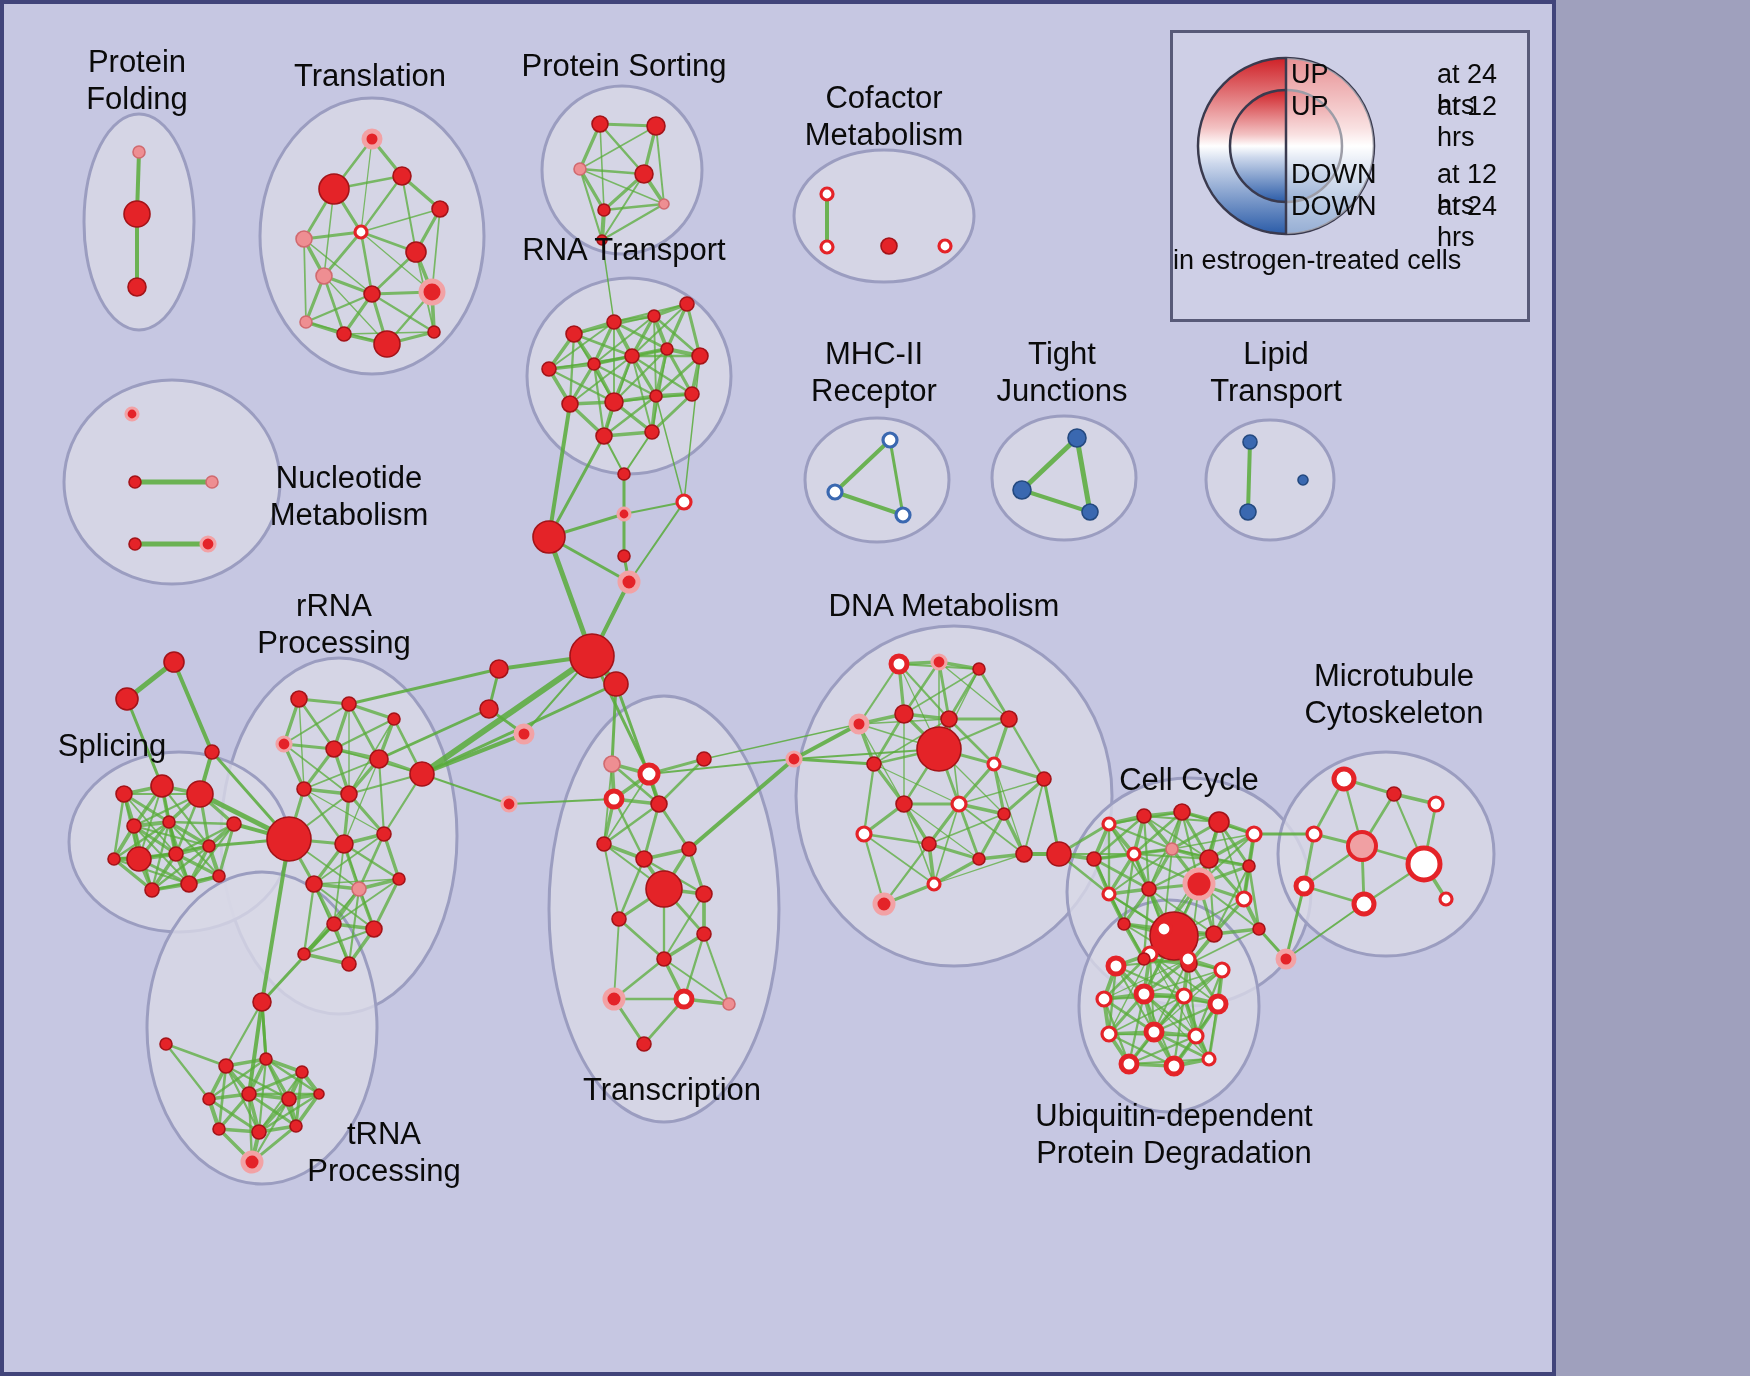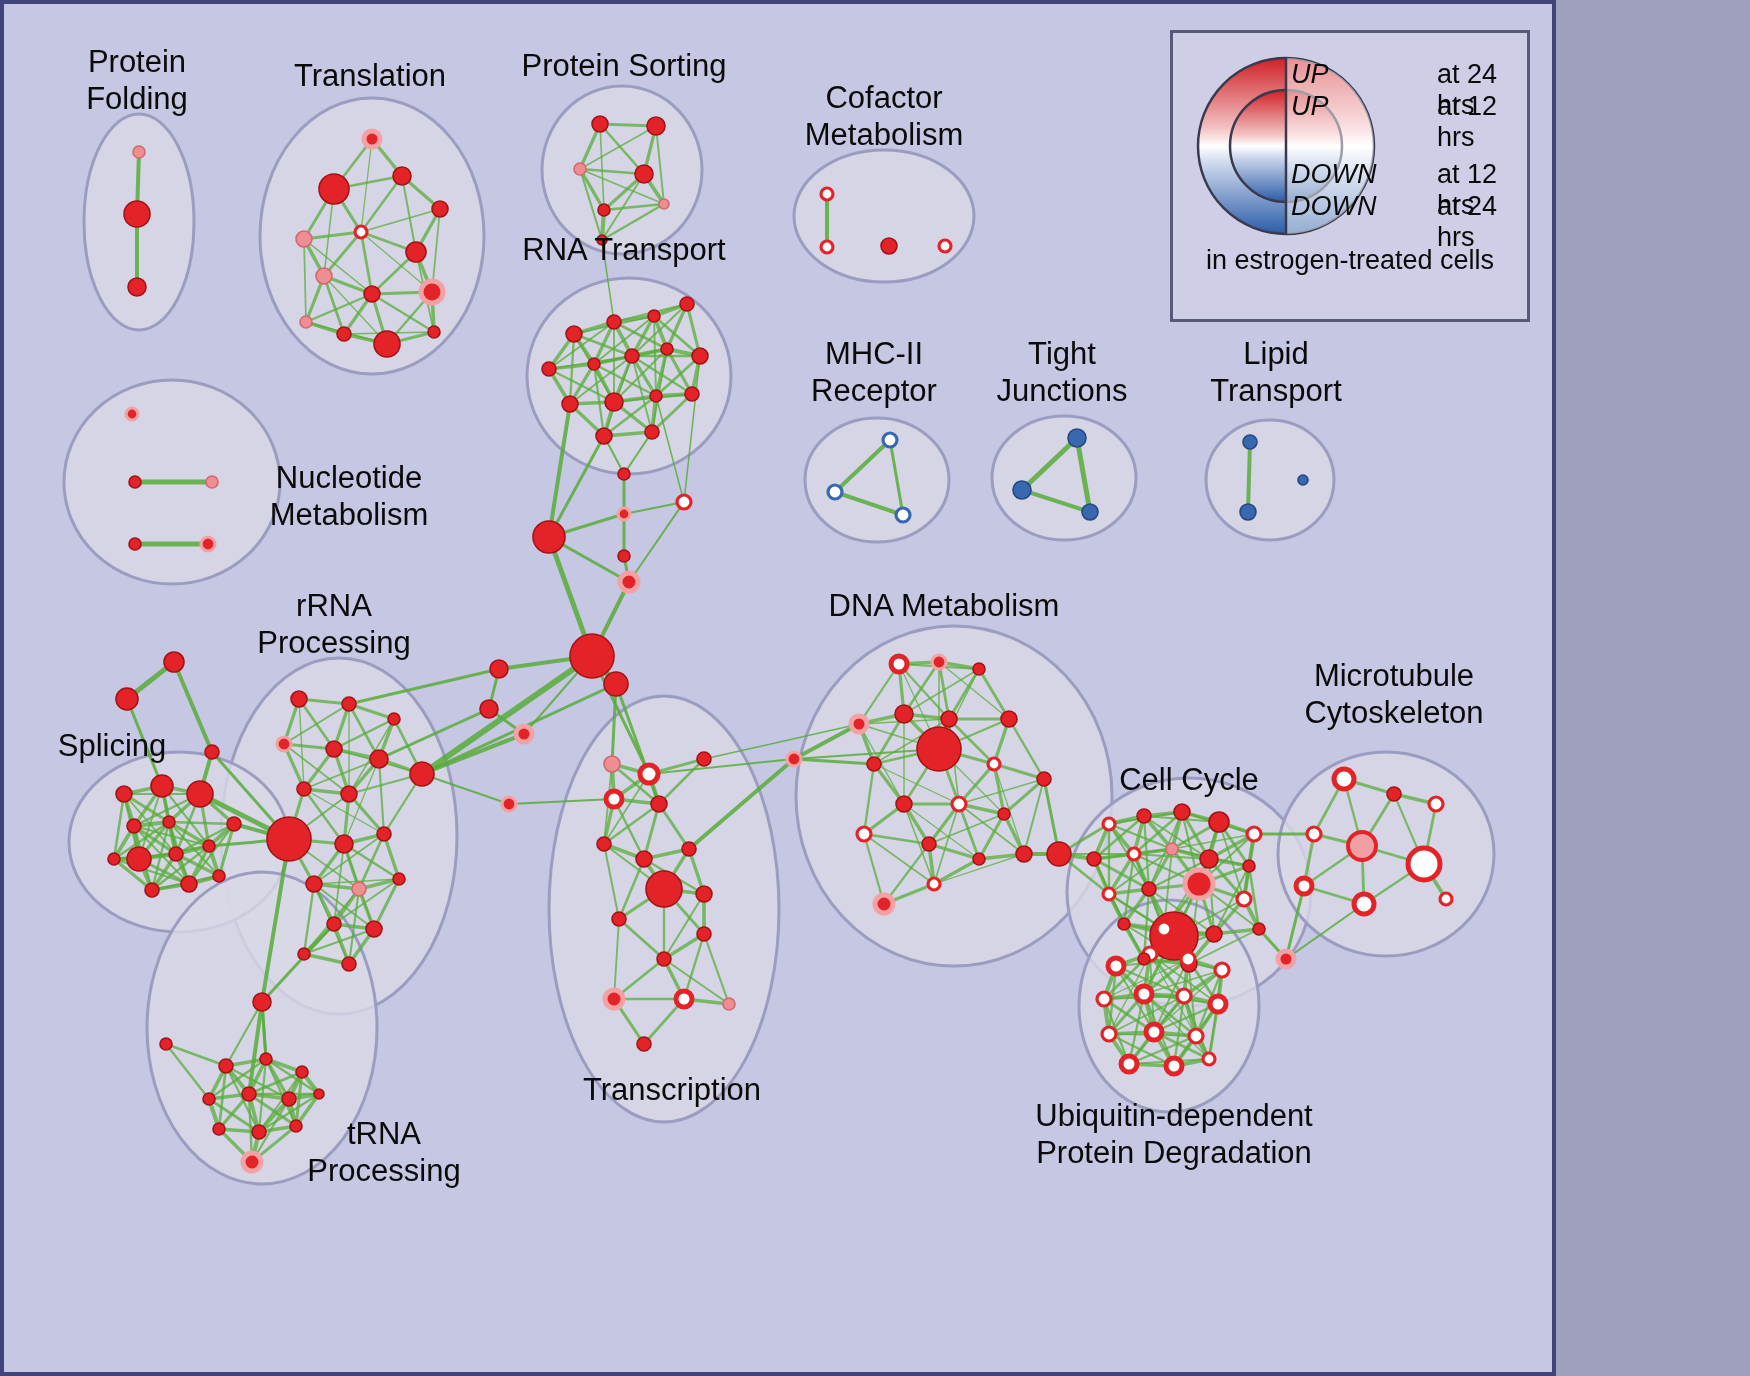--- a/index.html
+++ b/index.html
@@ -9,23 +9,23 @@
     overflow:hidden;font-family:"Liberation Sans",sans-serif;
   }
   svg#net{position:absolute;left:0;top:0;}
   svg text{font-family:"Liberation Sans",sans-serif;}
   .legend{
     position:absolute;left:1166px;top:26px;width:360px;height:292px;
     border:3px solid #585a78;background:rgba(255,255,255,0.15);box-sizing:border-box;
   }
   .legend .ring{position:absolute;left:16px;top:16px;}
   .lrow{position:absolute;left:0;width:100%;height:30px;font-size:27px;color:#0a0a0a;}
-  .lrow .lw{position:absolute;left:118px;font-style:italic;}
+  .lrow .lw{position:absolute;left:118px;}
   .lrow .lt{position:absolute;left:228px;margin-left:36px;}
-  .lcap{position:absolute;left:0;width:100%;text-align:center;font-size:27px;color:#0a0a0a;}
+  .lcap{position:absolute;left:0;width:100%;text-align:left;font-size:27px;color:#0a0a0a;}
 </style>
 </head>
 <body>
 
 <div class="stage">
   <svg id="net" width="1750" height="1376" viewBox="0 0 1750 1376">
       <ellipse cx="135" cy="218" rx="55" ry="108" fill="#d8d8e6" fill-opacity="0.8" stroke="#9b9dc0" stroke-width="3"></ellipse>
       <ellipse cx="368" cy="232" rx="112" ry="138" fill="#d8d8e6" fill-opacity="0.8" stroke="#9b9dc0" stroke-width="3"></ellipse>
       <ellipse cx="618" cy="166" rx="80" ry="84" fill="#d8d8e6" fill-opacity="0.8" stroke="#9b9dc0" stroke-width="3"></ellipse>
       <ellipse cx="880" cy="212" rx="90" ry="66" fill="#d8d8e6" fill-opacity="0.8" stroke="#9b9dc0" stroke-width="3"></ellipse>

